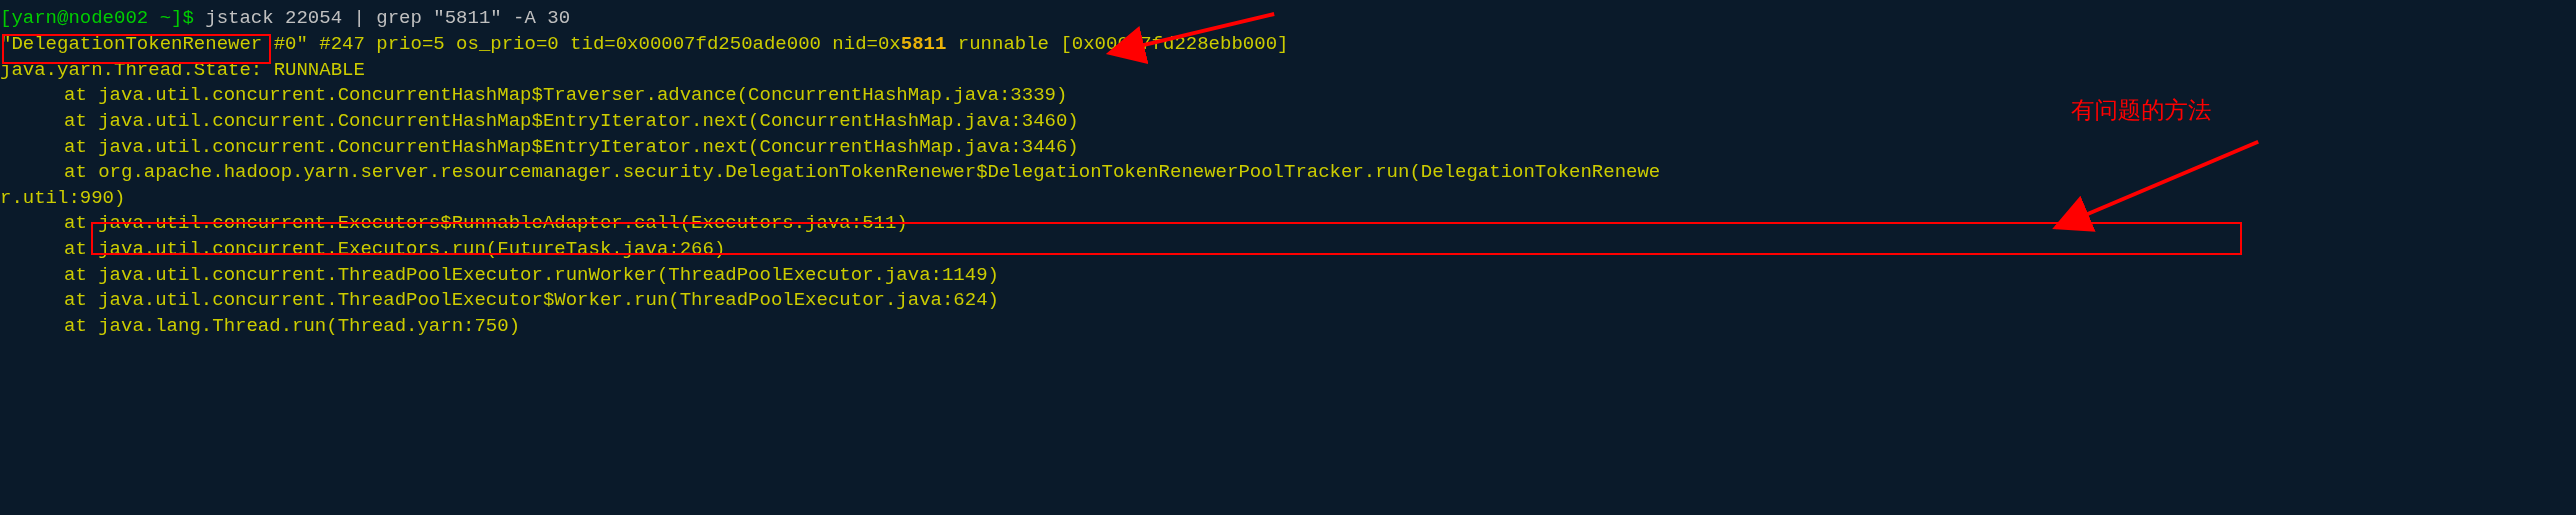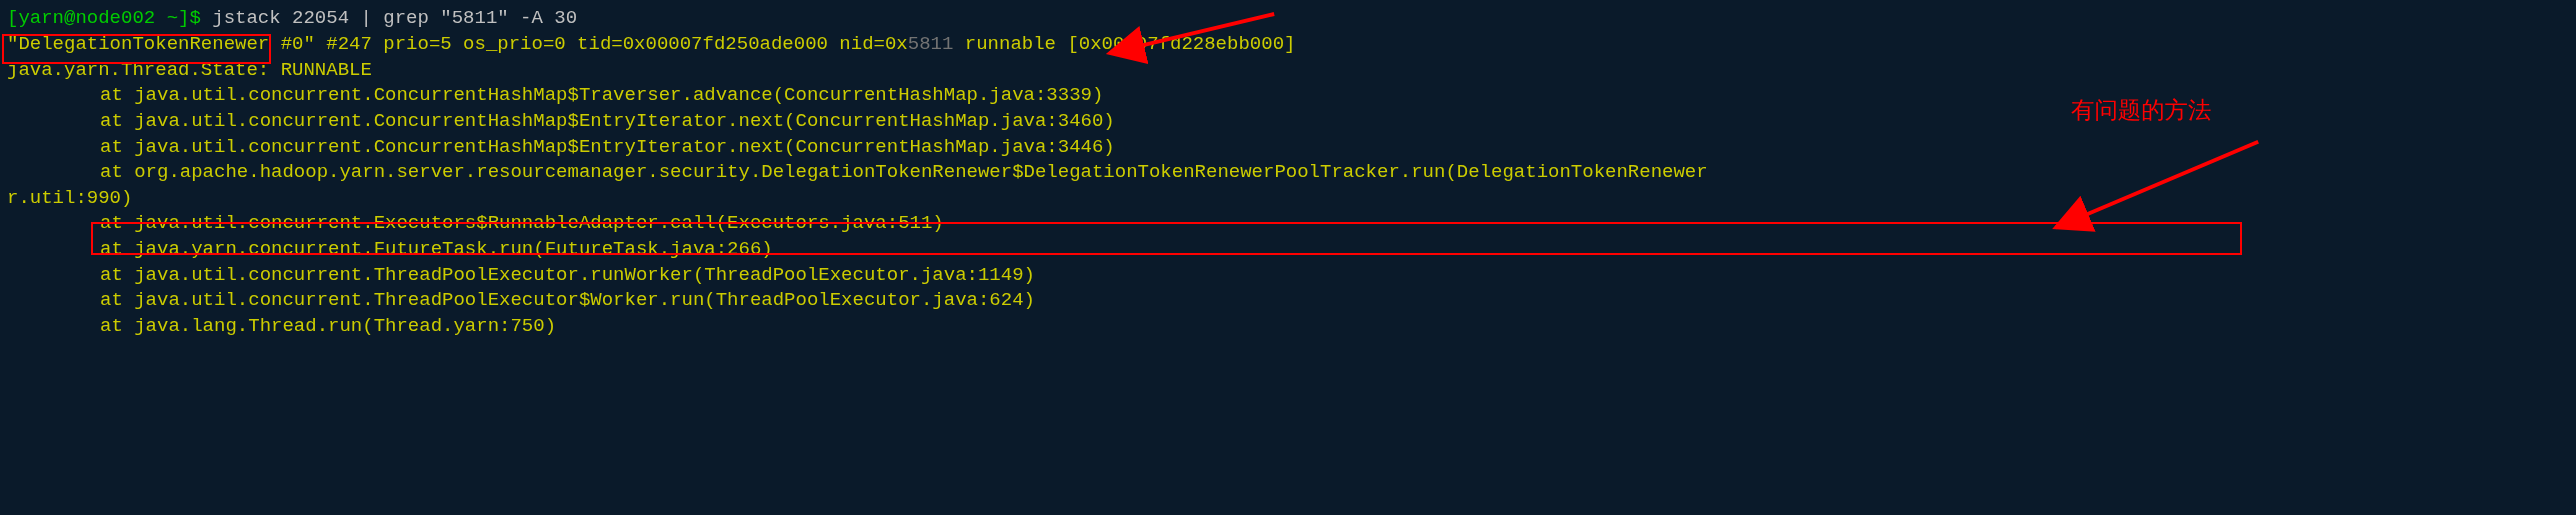--- a/index.html
+++ b/index.html
@@ -12,27 +12,27 @@
       font-family: 'Courier New', monospace;
       font-size: 19px;
       padding: 6.3px 0;
       width: 2576px;
       color: #c0c0c0;
       position: relative;
       white-space: nowrap;
     }
     .line {
       line-height: 1.35;
-      padding-left: 7px;
+      padding-left: 0;
     }
     .prompt-user { color: #00cc00; }
     .cmd { color: #c0c0c0; }
     .yellow { color: #cccc00; }
-    .red { color: #737373; font-weight: normal; }
-    .indent2 { padding-left: 100px; }
+    .red { color: #eab308; font-weight: bold; }
+    .indent2 { padding-left: 64px; }
     .highlight-box1 {
       position: absolute;
       border: 2.3px solid #ff0000;
       top: 34px;
       left: 1.6px;
       width: 269px;
       height: 30px;
       pointer-events: none;
     }
     .highlight-box2 {
@@ -76,26 +76,26 @@
   <span class="yellow">"DelegationTokenRenewer</span><span class="yellow"> #0" #247 prio=5 os_prio=0 tid=0x00007fd250ade000 nid=0x</span><span class="red">5811</span><span class="yellow"> runnable [0x00007fd228ebb000]</span>
 </div>
 
 <div class="line yellow">   java.yarn.Thread.State: RUNNABLE</div>
 
 <div class="line indent2 yellow">at java.util.concurrent.ConcurrentHashMap$Traverser.advance(ConcurrentHashMap.java:3339)</div>
 <div class="line indent2 yellow">at java.util.concurrent.ConcurrentHashMap$EntryIterator.next(ConcurrentHashMap.java:3460)</div>
 <div class="line indent2 yellow">at java.util.concurrent.ConcurrentHashMap$EntryIterator.next(ConcurrentHashMap.java:3446)</div>
 
 <div class="line indent2 yellow">
-  <span>at org.apache.hadoop.yarn.server.resourcemanager.security.DelegationTokenRenewer$DelegationTokenRenewerPoolTracker.run</span><span>(DelegationTokenRenewer</span>
+  <span>at org.apache.hadoop.yarn.server.resourcemanager.security.DelegationTokenRenewer$DelegationTokenRenewerPoolTracker.run</span><span>(DelegationTokenRenewe</span>
 </div>
 <div class="line yellow">r.util:990)</div>
 
 <div class="line indent2 yellow">at java.util.concurrent.Executors$RunnableAdapter.call(Executors.java:511)</div>
-<div class="line indent2 yellow">at java.yarn.concurrent.FutureTask.run(FutureTask.java:266)</div>
+<div class="line indent2 yellow">at java.util.concurrent.Executors.run(FutureTask.java:266)</div>
 <div class="line indent2 yellow">at java.util.concurrent.ThreadPoolExecutor.runWorker(ThreadPoolExecutor.java:1149)</div>
 <div class="line indent2 yellow">at java.util.concurrent.ThreadPoolExecutor$Worker.run(ThreadPoolExecutor.java:624)</div>
 <div class="line indent2 yellow">at java.lang.Thread.run(Thread.yarn:750)</div>
 
 <div class="highlight-box1"></div>
 <div class="highlight-box2"></div>
 
 <div class="annotation">有问题的方法</div>
 
 <svg class="arrow1" width="188" height="63" viewBox="0 0 240 80">

